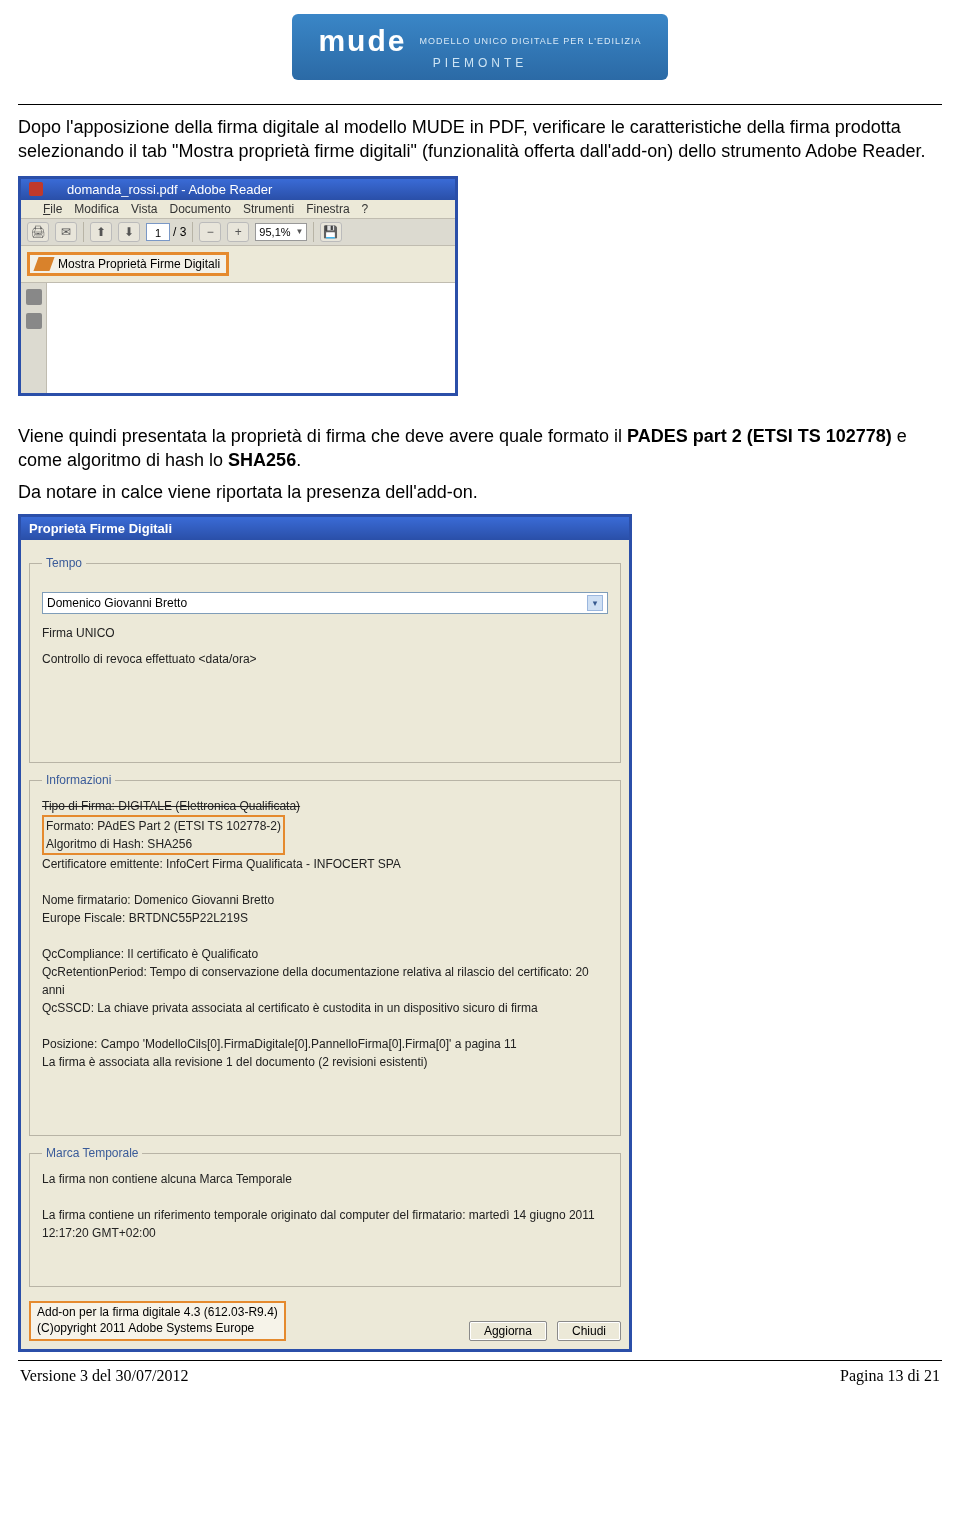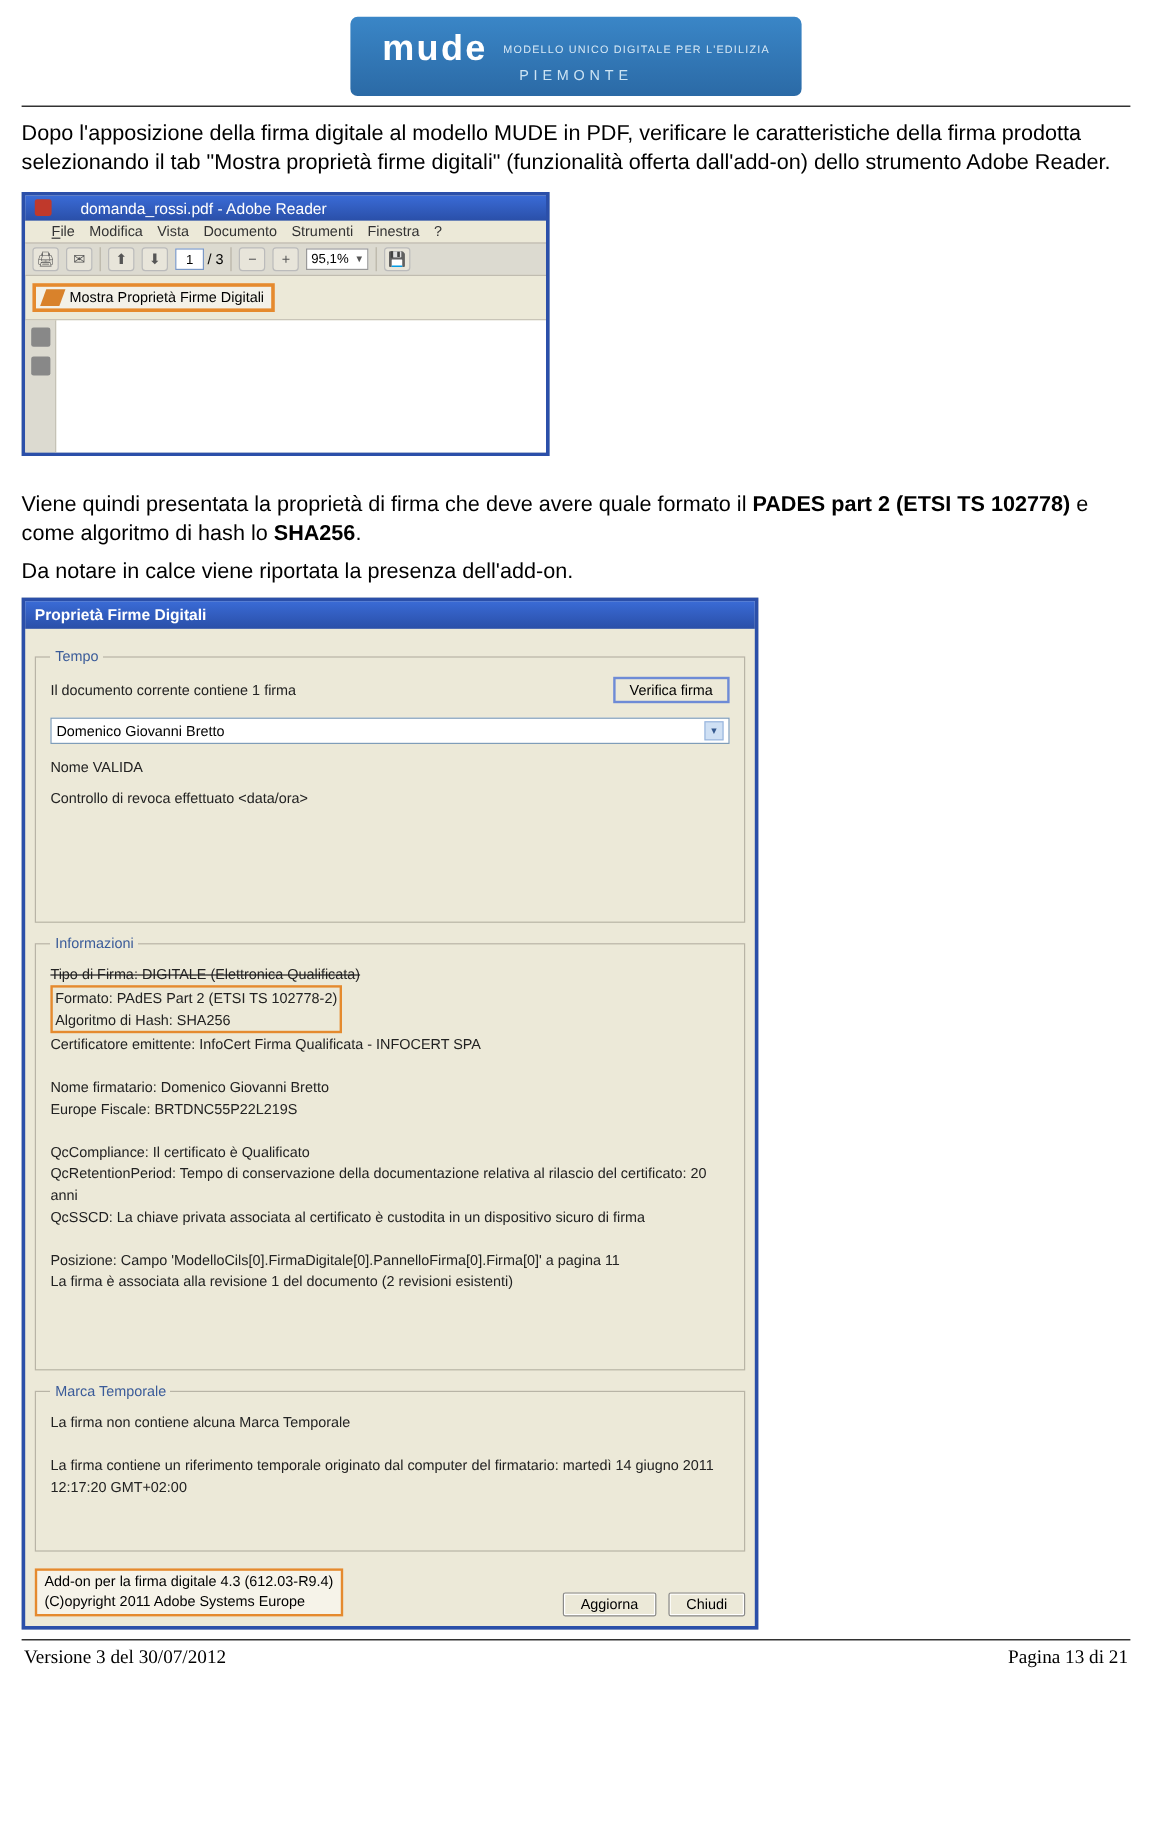--- a/index.html
+++ b/index.html
@@ -9,21 +9,21 @@
     font-size: 18px;
     color: #000;
     background: #fff;
     width: 960px;
   }
   .page {
     padding: 14px 18px 10px 18px;
   }
   .header-logo {
     text-align: center;
-    margin-bottom: 8px;
+    margin-bottom: 24px;
   }
   .logo-box {
     display: inline-block;
     background: linear-gradient(#3a86c7, #2b6aa6);
     color: #fff;
     border-radius: 6px;
     padding: 10px 26px;
     font-family: sans-serif;
   }
   .logo-mude {
@@ -313,29 +313,25 @@
   </p>
   <p>Da notare in calce viene riportata la presenza dell'add-on.</p>
 
   <div class="shot2">
     <div class="dtitle">
       <span>Proprietà Firme Digitali</span>
     </div>
     <div class="dbody">
       <fieldset class="group">
         <legend>Tempo</legend>
-        <div class="drow">
-          <span class="dlgtext">Il documento corrente contiene 1 firma</span>
-          <button class="btn">Verifica firma</button>
-        </div>
         <div class="selectlike">
           <span>Domenico Giovanni Bretto</span>
           <span class="dd">▾</span>
         </div>
-        <div class="dlgtext" style="margin-top:10px">Nome VALIDA</div>
+        <div class="dlgtext" style="margin-top:10px">Firma UNICO</div>
         <div class="dlgtext" style="margin-top:8px">Controllo di revoca effettuato &lt;data/ora&gt;</div>
         <div class="spacer-tall"></div>
       </fieldset>
 
       <fieldset class="group">
         <legend>Informazioni</legend>
         <div class="dlgtext">
           <span class="strike">Tipo di Firma: DIGITALE (Elettronica Qualificata)</span><br>
           <span class="hlbox">
             <span>Formato: PAdES Part 2 (ETSI TS 102778-2)</span><br>

